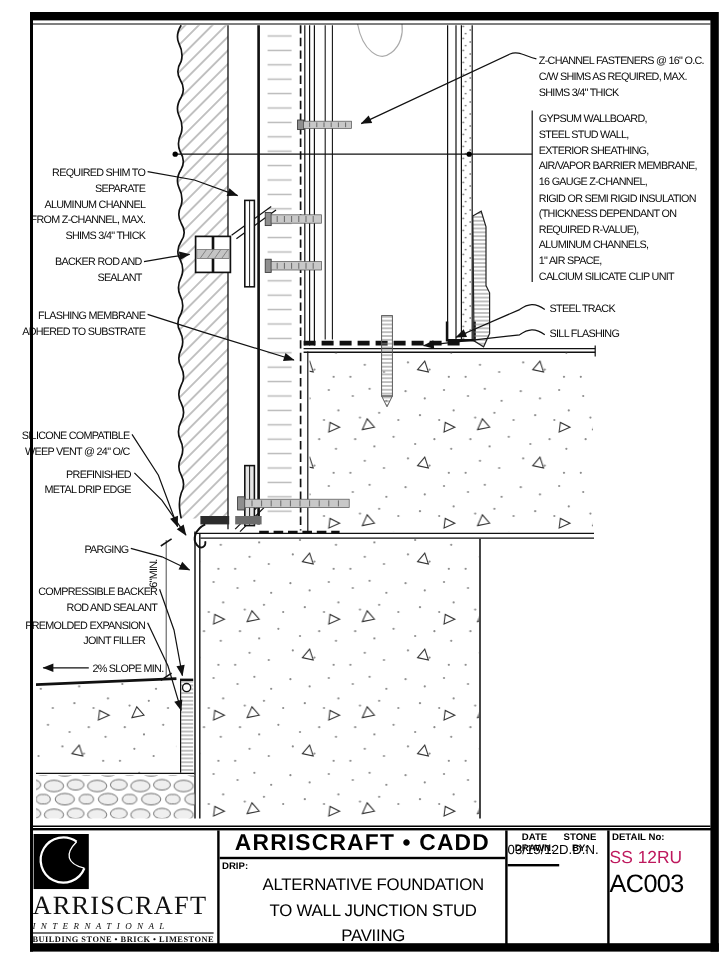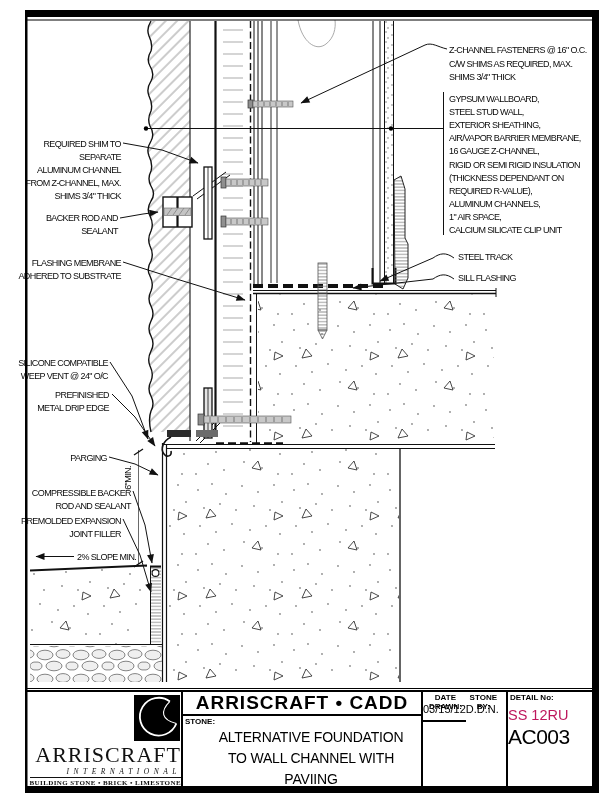--- a/index.html
+++ b/index.html
@@ -5,21 +5,21 @@
   html,body{margin:0;padding:0;background:#fff;}
   body{width:605px;height:800px;position:relative;font-family:"Liberation Sans",sans-serif;}
   #overlay{position:absolute;inset:0;z-index:2;pointer-events:none;}
   .ann{font-family:"Liberation Sans",sans-serif;font-size:9px;letter-spacing:-0.6px;fill:#0a0a0a;}
   .annr{text-anchor:end;}
   .lead{fill:none;stroke:#111;stroke-width:1;}
   #tb{position:absolute;left:27px;top:690px;width:566px;height:97px;z-index:1;
       border-top:2px solid #000;box-sizing:border-box;display:flex;background:#fff;}
   #tb *{box-sizing:border-box;}
   .tb-cell{border-right:2px solid #000;}
-  .cell-logo{width:156px;display:flex;flex-direction:column;align-items:flex-end;padding-top:3px;}
+  .cell-logo{width:156px;display:flex;flex-direction:column;align-items:flex-start;padding-top:3px;}
   .logo-name{font-family:"Liberation Serif",serif;font-size:22px;letter-spacing:1px;color:#111;margin-top:1px;}
   .logo-sub{font-family:"Liberation Serif",serif;font-size:7.5px;letter-spacing:4.5px;color:#111;margin-top:-1px;font-style:italic;}
   .logo-tag{font-family:"Liberation Serif",serif;font-size:7px;letter-spacing:0.4px;color:#111;
             border-top:1px solid #111;padding-top:1px;margin-top:1px;font-weight:bold;}
   .cell-mid{width:240px;display:flex;flex-direction:column;}
   .tb-header{height:29px;border-bottom:2px solid #000;display:flex;align-items:center;justify-content:center;
              font-weight:bold;font-size:19px;letter-spacing:1px;color:#000;}
   .tb-title{flex:1;position:relative;text-align:center;}
   .mini-label{position:absolute;top:1px;left:2px;font-size:8px;font-weight:bold;color:#000;}
   .title-lines{margin-top:11px;font-size:14px;line-height:1.5;color:#000;letter-spacing:-0.2px;padding-left:18px;}
@@ -41,24 +41,24 @@
       <path d="M39,7 C28,18 30,27 46,31" fill="none" stroke="#fff" stroke-width="1.2"></path>
     </svg>
     <div class="logo-name">ARRISCRAFT</div>
     <div class="logo-sub">INTERNATIONAL</div>
     <div class="logo-tag">BUILDING STONE • BRICK • LIMESTONE</div>
   </div>
 
   <div class="tb-cell cell-mid">
     <div class="tb-header">ARRISCRAFT • CADD</div>
     <div class="tb-title">
-      <span class="mini-label">STONE:</span>
+      <span class="mini-label">DRIP:</span>
       <div class="title-lines">
         <div>ALTERNATIVE FOUNDATION</div>
-        <div>TO WALL CHANNEL WITH PAVIING</div>
+        <div>TO WALL JUNCTION STUD PAVIING</div>
       </div>
     </div>
   </div>
 
   <div class="tb-cell cell-date">
     <div class="d-row">
       <span class="mini-label">DATE DRAWN:</span>
       <span>03/15/12</span>
     </div>
     <div class="d-row">

